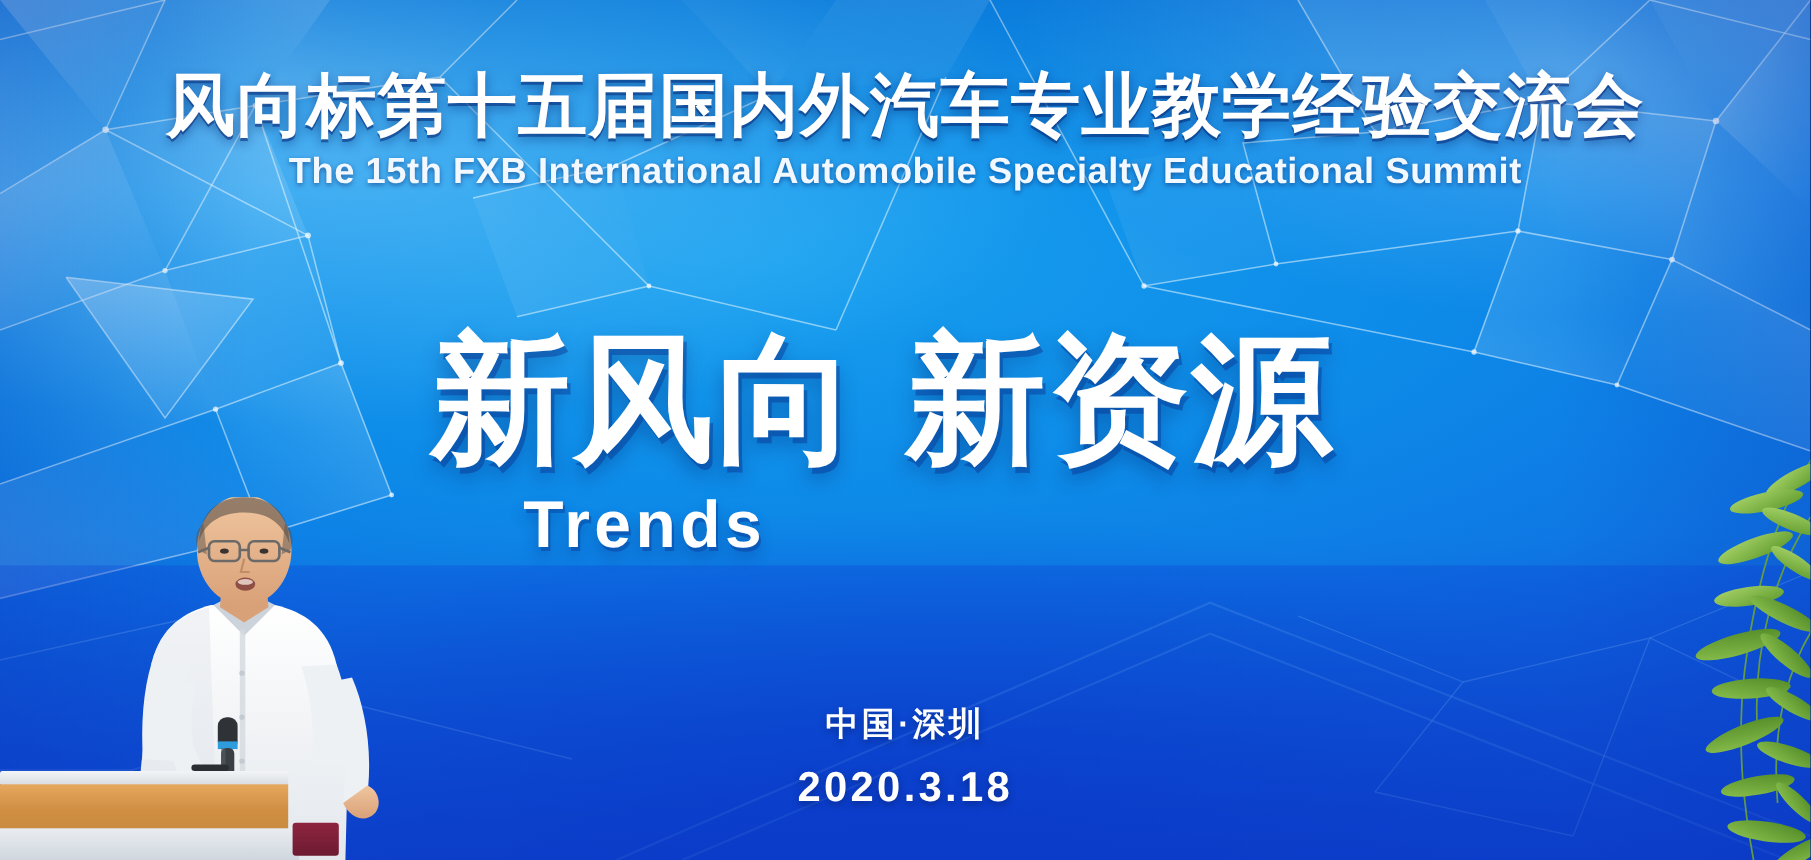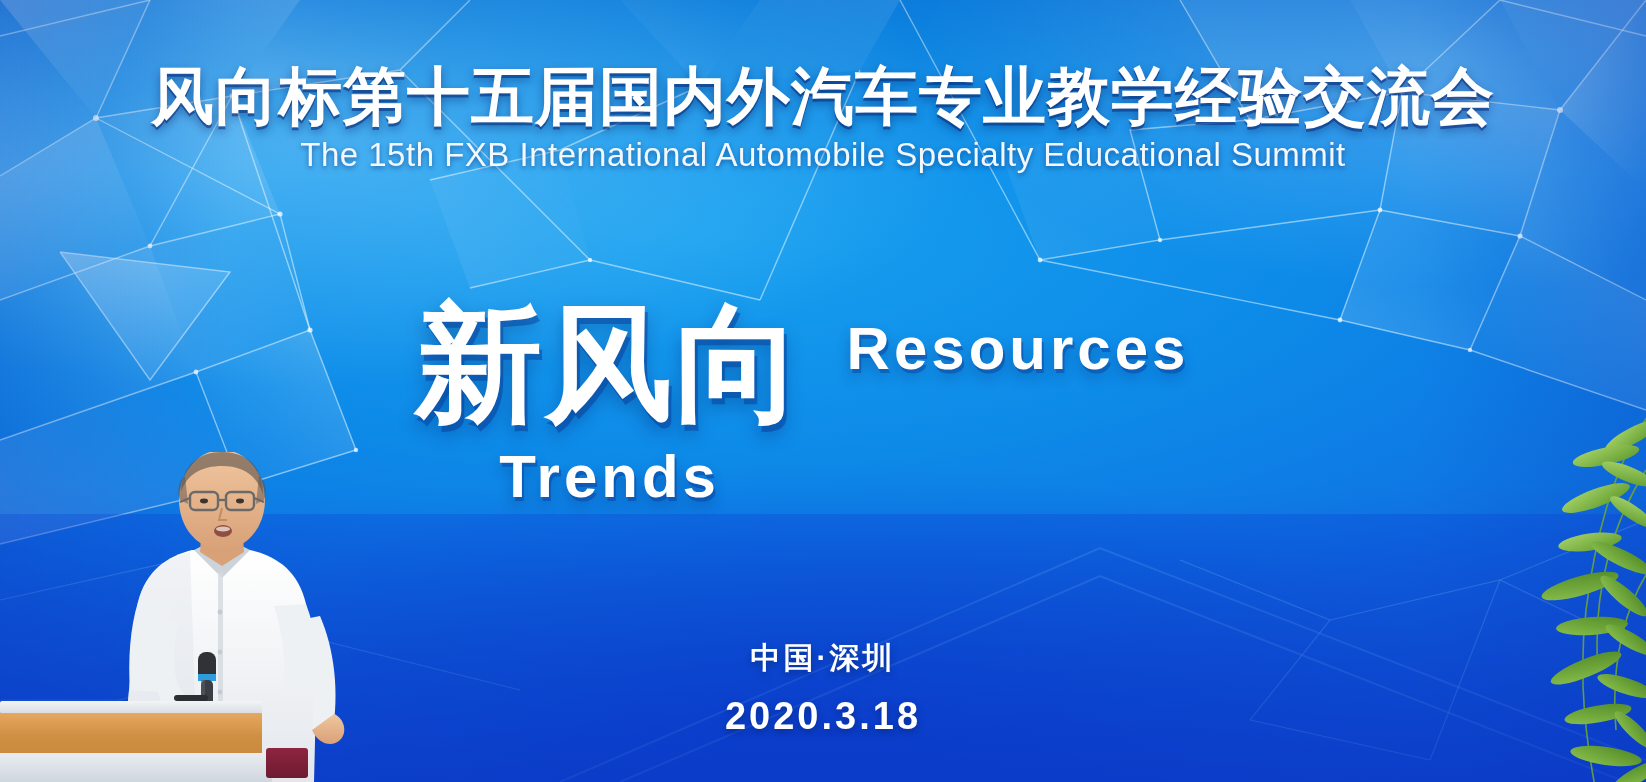--- a/index.html
+++ b/index.html
@@ -53,21 +53,21 @@
     color:#ffffff;
     line-height:1.08;
     text-shadow:
       0 3px 0 rgba(8,42,120,.55),
       0 5px 10px rgba(4,30,100,.45);
     white-space:nowrap;
   }
   .head-en{
     margin-top:6px;
     font-size:33px;
-    font-weight:normal;
+    font-weight:bold;
     letter-spacing:.5px;
     color:#f2f8ff;
     text-shadow:0 2px 5px rgba(6,36,110,.55);
     white-space:nowrap;
   }
 
   
   .slogans{
     position:absolute;top:300px;left:0;right:0;
     display:flex;justify-content:center;align-items:flex-start;
@@ -278,21 +278,21 @@
     <div class="head-cn">风向标第十五届国内外汽车专业教学经验交流会</div>
     <div class="head-en">The 15th FXB International Automobile Specialty Educational Summit</div>
   </div>
 
   <div class="slogans">
     <div class="slogan">
       <div class="slogan-cn">新风向</div>
       <div class="slogan-en">Trends</div>
     </div>
     <div class="slogan">
-      <div class="slogan-en">Resources</div>
+      <div class="slogan-cn">新资源</div>
     </div>
     <div class="slogan">
     </div>
   </div>
 
   <div class="footer">
     <div class="foot-city">中国·深圳</div>
     <div class="foot-date">2020.3.18</div>
   </div>
 

